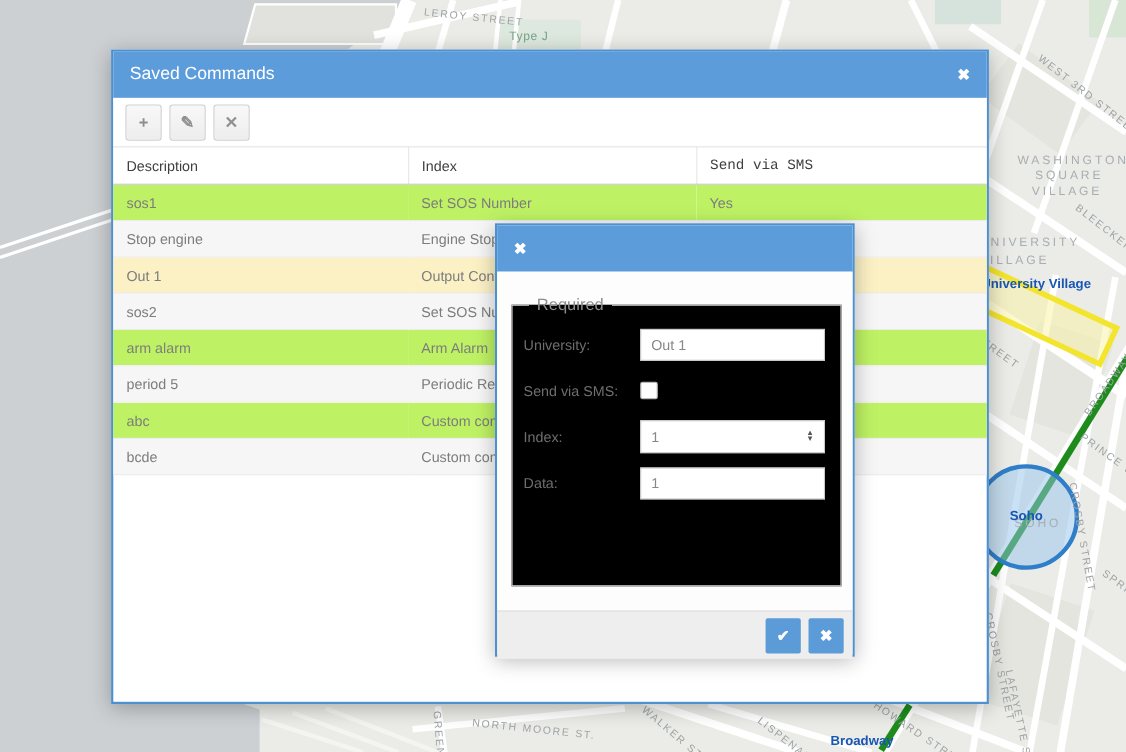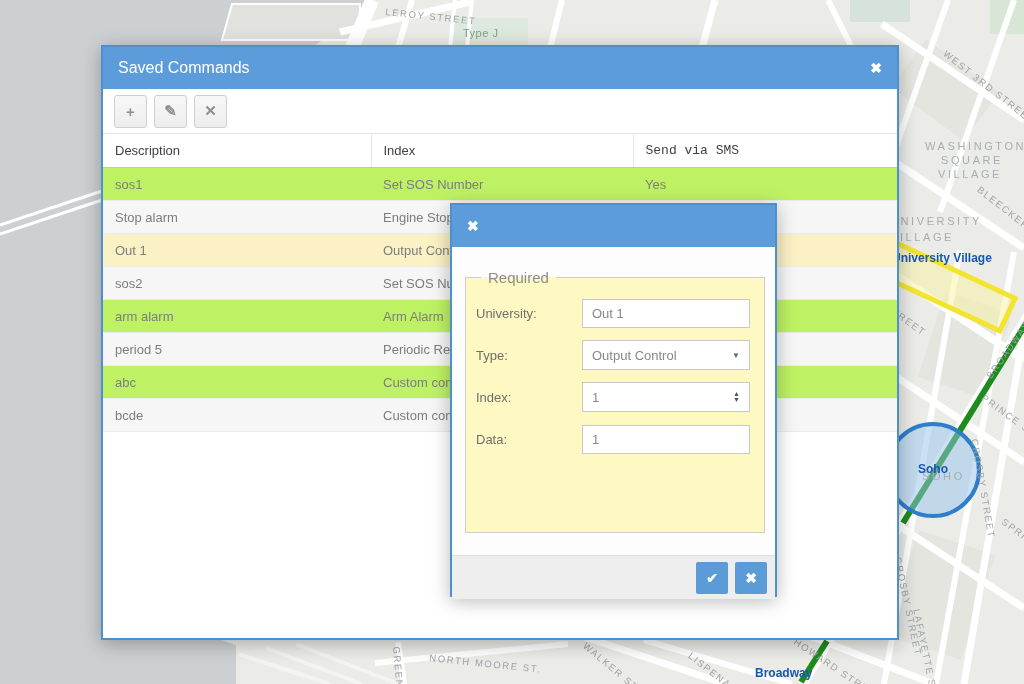--- a/index.html
+++ b/index.html
@@ -38,21 +38,21 @@
   table.cmd th:last-child { border-right:none;font-family:Liberation Mono, monospace; }
   table.cmd td { height:33px; padding:0 0 0 12px; color:#7d7d7d;
     border-bottom:1px solid #ececec; overflow:hidden; white-space:nowrap; }
   tr.odd  td { background:#bef264; }
   tr.even td { background:#f6f6f6; }
   tr.selected td { background:#fcf1c5; }
 
   
   #form-dialog { left:450px; top:203px; width:327px; height:394px; background:#fdfdfd; }
   .form-body { height:308px; background:#fdfdfd; padding-top:22px; }
-  fieldset.req { margin:0 13px; height:264px; border:1px solid #cdcdcd; background:#fef9c3;
+  fieldset.req { margin:0 13px; height:264px; border:1px solid #cdcdcd; background:#000000;
     padding:12px 14px 0 10px; }
   fieldset.req legend { color:#8d8d8d; font-size:15px; padding:0 7px; margin-left:5px; }
   .frow { display:flex; align-items:center; margin-bottom:12px; height:30px; }
   .frow label { width:106px; color:#6e6e6e; font-size:13px; }
   .tinput { width:168px; height:29px; border:1px solid #c9c9c9; background:#fff; color:#888;
     font-size:13px; padding-left:9px; font-family:"Liberation Sans",sans-serif; }
   .checkbox { width:16px; height:16px; border:1px solid #b3b3b3; border-radius:2px; background:#fdfdfd; cursor:pointer; }
   .selectbox { width:168px; height:30px; border:1px solid #c9c9c9; background:#fff; color:#888;
     font-size:13px; display:flex; align-items:center; padding:0 9px; cursor:pointer; }
   .selectbox .sel-text { flex:1; }
@@ -189,21 +189,21 @@
           <th>Send via SMS</th>
         </tr>
       </thead>
       <tbody>
           <tr class="odd">
             <td>sos1</td>
             <td>Set SOS Number</td>
             <td>Yes</td>
           </tr>
           <tr class="even">
-            <td>Stop alarm</td>
+            <td>Stop engine</td>
             <td>Engine Stop</td>
             <td></td>
           </tr>
           <tr class="selected">
             <td>Out 1</td>
             <td>Output Control</td>
             <td></td>
           </tr>
           <tr class="even">
             <td>sos2</td>
@@ -240,28 +240,25 @@
     </div>
     <div class="form-body">
       <fieldset class="req">
         <legend>Required</legend>
 
         <div class="frow">
           <label>University:</label>
           <input class="tinput" type="text" value="Out 1" style="">
         </div>
 
-
-        <div class="frow">
-          <label>Type:</label>
-          <div class="selectbox">
-            <span class="sel-text">Output Control</span>
-            <span class="caret">▼</span>
-          </div>
-        </div>
+        <div class="frow">
+          <label>Send via SMS:</label>
+          <div class="checkbox"></div>
+        </div>
+
 
         <div class="frow">
           <label>Index:</label>
           <div class="spinbox">
             <span class="spin-val">1</span>
             <span class="spin-arrows">
               <span>▲</span>
               <span>▼</span>
             </span>
           </div>

